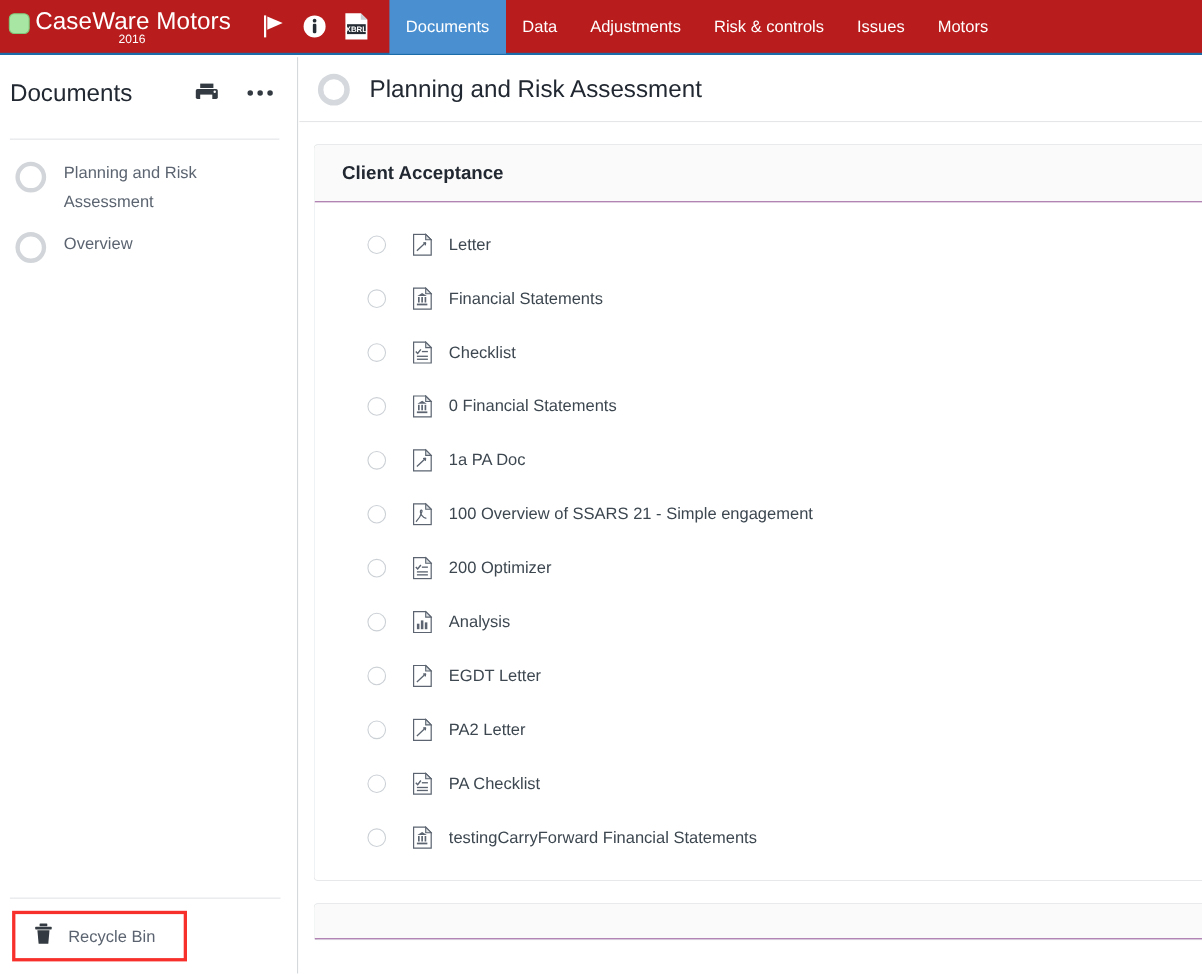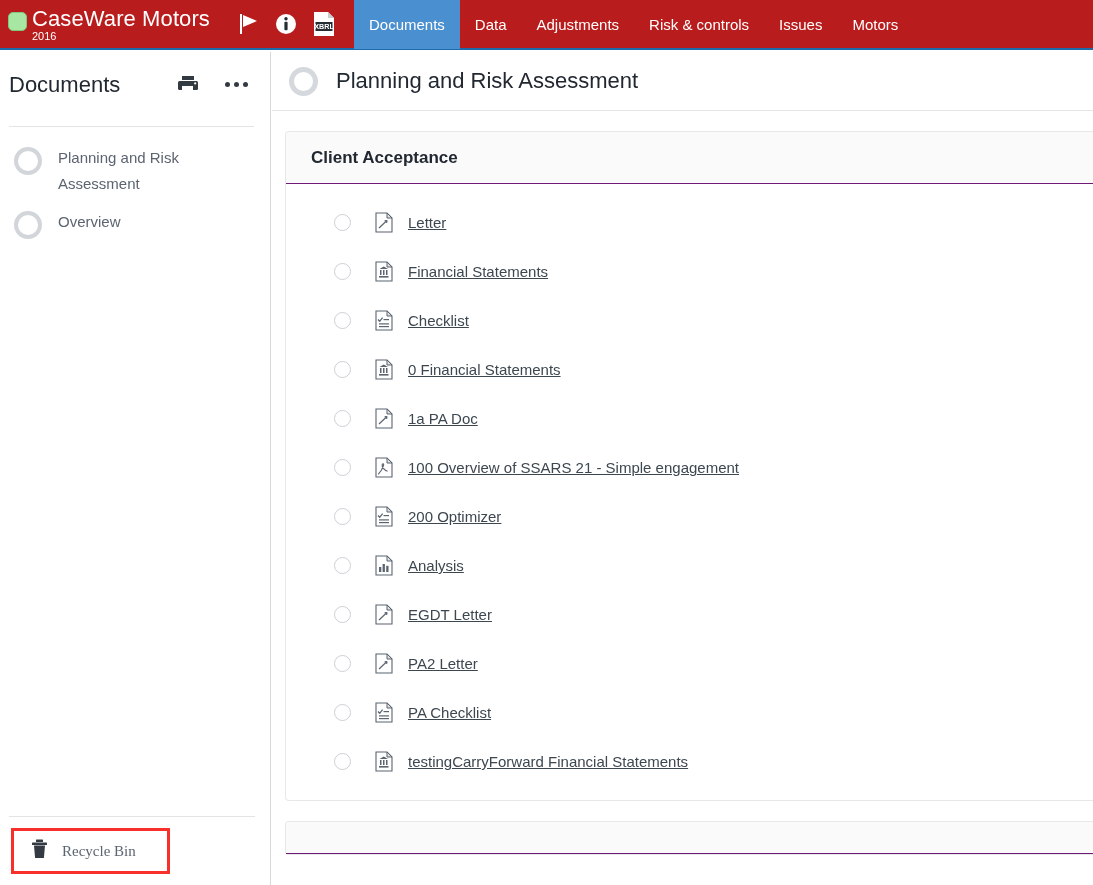--- a/index.html
+++ b/index.html
@@ -24,21 +24,21 @@
     background: #a8e6a3; border: 1px solid #7fc97a;
     margin-top: 5px; margin-right: 5px; flex: none;
   }
   .brand-text { position: relative; }
   .brand-name {
     color: #ffffff; font-size: 22px; line-height: 24px;
     letter-spacing: .1px; white-space: nowrap;
   }
   .brand-year {
     color: #ffffff; font-size: 11px; line-height: 12px;
-    text-align: left; padding-right: 2px; margin-top: -1px;
+    text-align: center; padding-right: 2px; margin-top: -1px;
   }
 
   .topicons { display: flex; align-items: center; gap: 15px; margin-left: 28px; }
   .ticon { cursor: pointer; display: flex; align-items: center; justify-content: center; }
 
   .navtabs { display: flex; align-items: stretch; height: 50px; margin-left: 18px; }
   .navtab {
     display: flex; align-items: center; padding: 0 15px;
     color: #ffffff; font-size: 15px; cursor: pointer; white-space: nowrap;
   }
@@ -72,21 +72,21 @@
   }
   .ring {
     width: 28px; height: 28px; border-radius: 50%;
     border: 4px solid #d2d6da; flex: none; margin-top: 2px;
   }
   .side-item-label {
     font-size: 15px; color: #5b6470; line-height: 26px;
     margin-left: 16px; max-width: 150px;
   }
 
-  .recycle-wrap { position: absolute; left: 0; bottom: 0; width: 271px; font-family: Liberation Serif, serif; }
+  .recycle-wrap { position: absolute; left: 0; bottom: 0; width: 271px; }
   .recycle-divider { height: 1px; background: #e2e4e6; margin: 0 16px 0 9px; }
   .recycle {
     margin: 11px 0 11px 11px; width: 159px; height: 46px;
     border: 3px solid #f8302c; background: #ffffff;
     display: flex; align-items: center; padding-left: 17px; cursor: pointer;
   }
   .recycle-label { font-size: 15px; color: #5b6470; margin-left: 14px; }
 
   
   .main {
@@ -119,21 +119,21 @@
 
   .doc-row {
     display: flex; align-items: center;
     height: 49px; padding-left: 48px; cursor: pointer;
   }
   .doc-ring {
     width: 17px; height: 17px; border-radius: 50%;
     border: 1.5px solid #ccd1d6; flex: none;
   }
   .doc-icon { margin-left: 24px; flex: none; display: flex; align-items: center; }
-  .doc-label { font-size: 15px; color: #3d4750; margin-left: 15px; white-space: nowrap; text-decoration: underline; }
+  .doc-label { font-size: 15px; color: #3d4750; margin-left: 15px; white-space: nowrap; }
 
   .card-2 { margin-top: 20px; }
 </style>
 </head>
 <body>
 
 <div class="topbar">
   <div class="brand">
     <div class="brand-logo"></div>
     <div class="brand-text">

